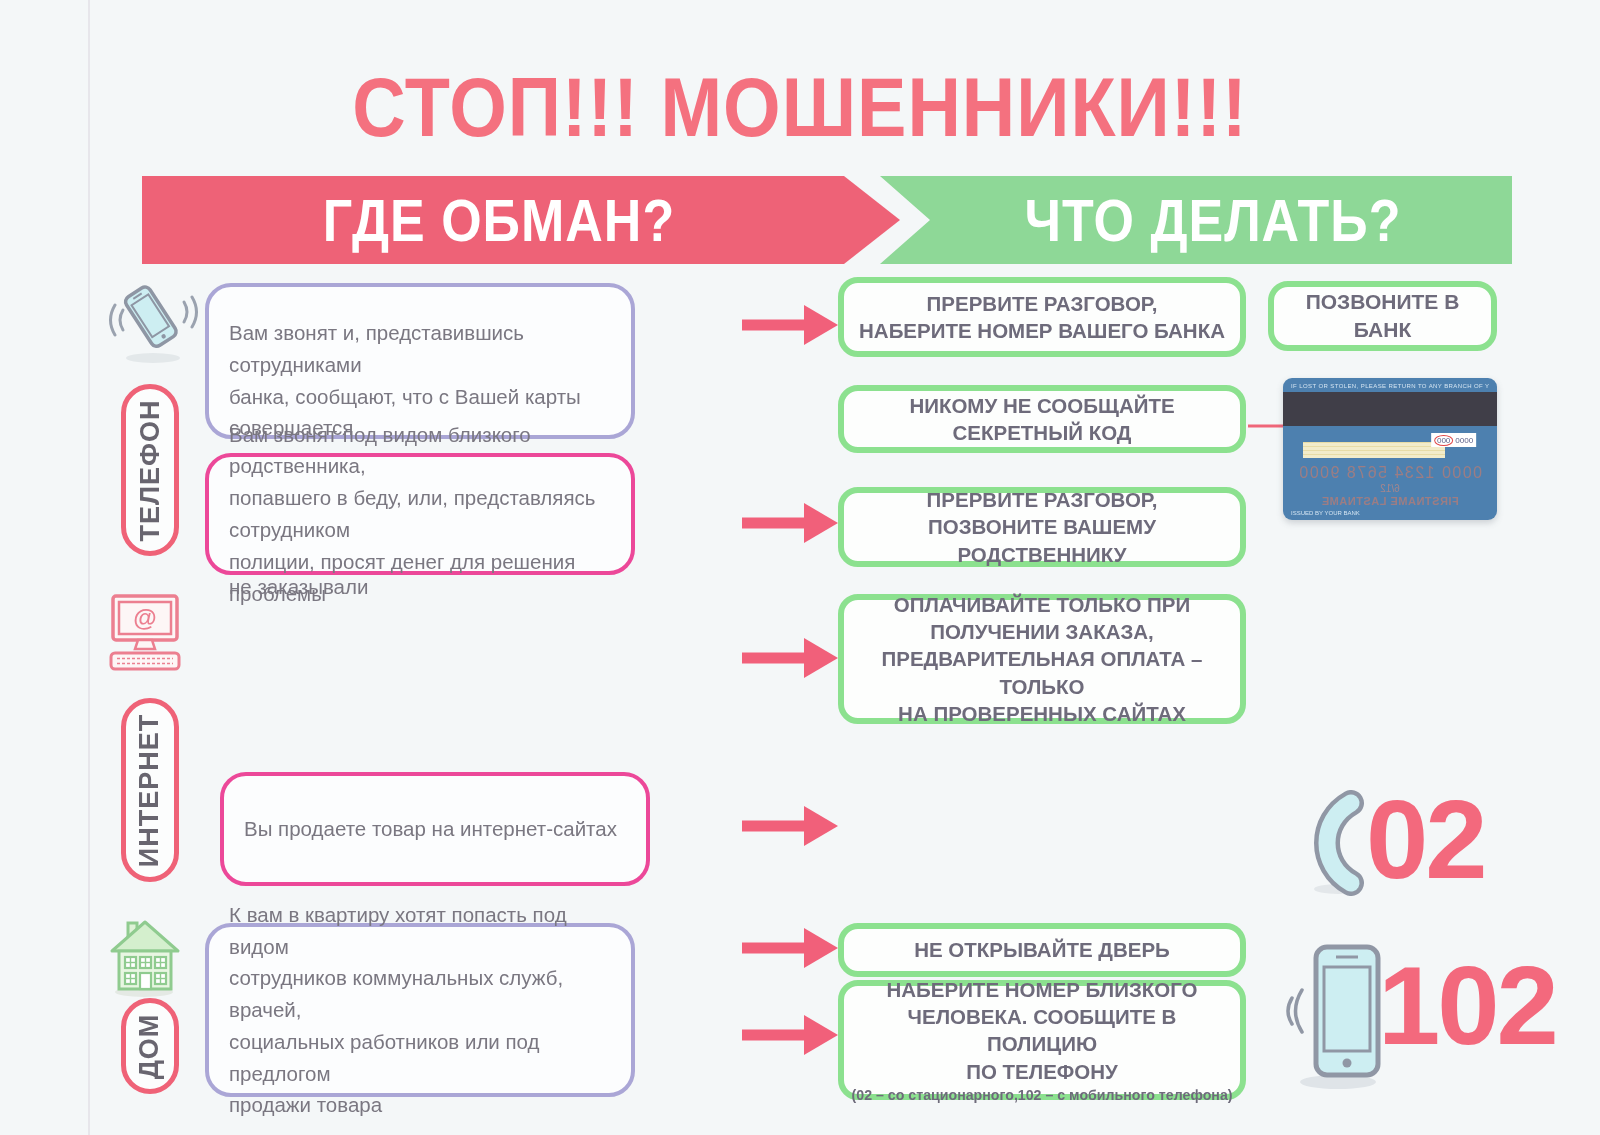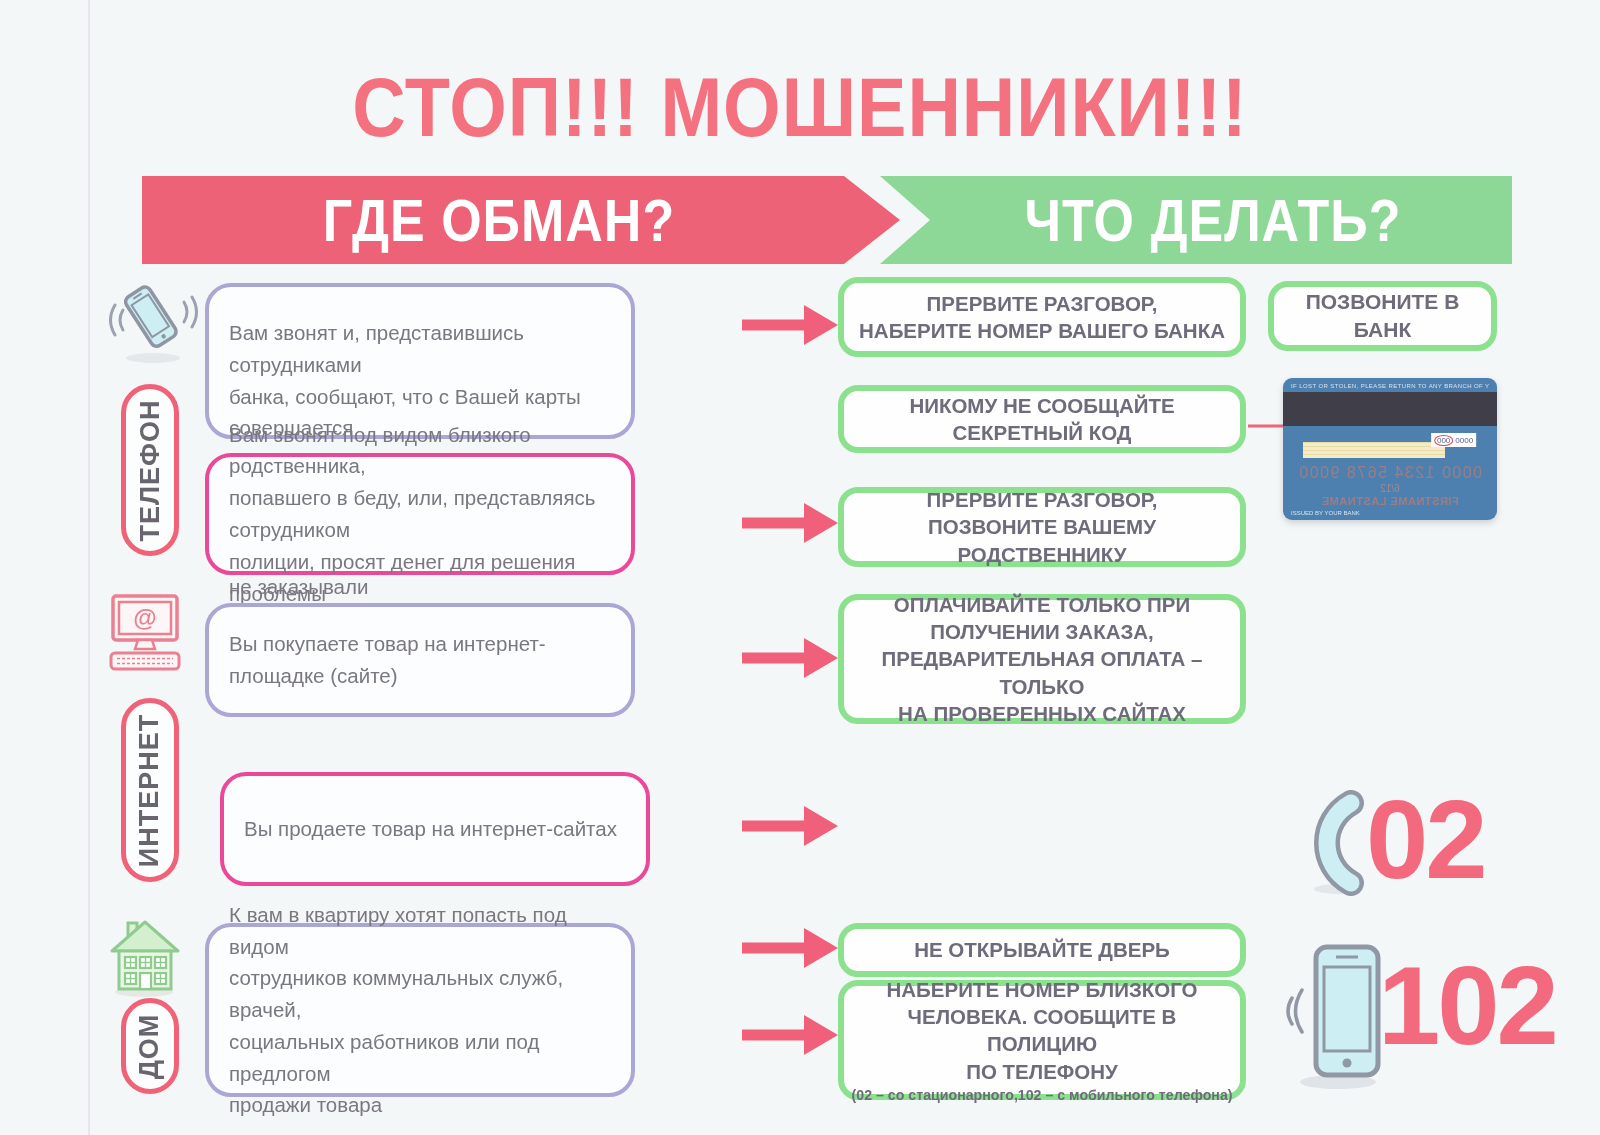--- a/index.html
+++ b/index.html
@@ -199,21 +199,20 @@
   </div>
 
   <div class="scam purple s1">Вам звонят и, представившись сотрудниками
 банка, сообщают, что с Вашей карты совершается
 попытка перевода денег, снятия в банкомате,
 оформления кредита, оплаты товара, который Вы
 не заказывали</div>
   <div class="scam pink s2 center">Вам звонят под видом близкого родственника,
 попавшего в беду, или, представляясь сотрудником
 полиции, просят денег для решения проблемы</div>
-  <div class="scam purple s3 center">Вы покупаете товар на интернет-площадке (сайте)</div>
   <div class="scam pink s4 center">Вы продаете товар на интернет-сайтах</div>
   <div class="scam purple s5 center">К вам в квартиру хотят попасть под видом
 сотрудников коммунальных служб, врачей,
 социальных работников или под предлогом
 продажи товара</div>
 
   <div class="arrow a1">
       <div class="shaft"></div>
       <div class="head"></div>
     </div>

